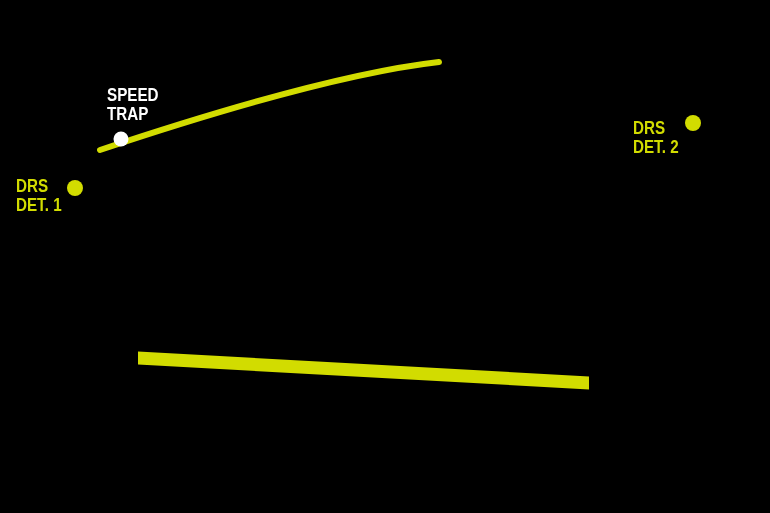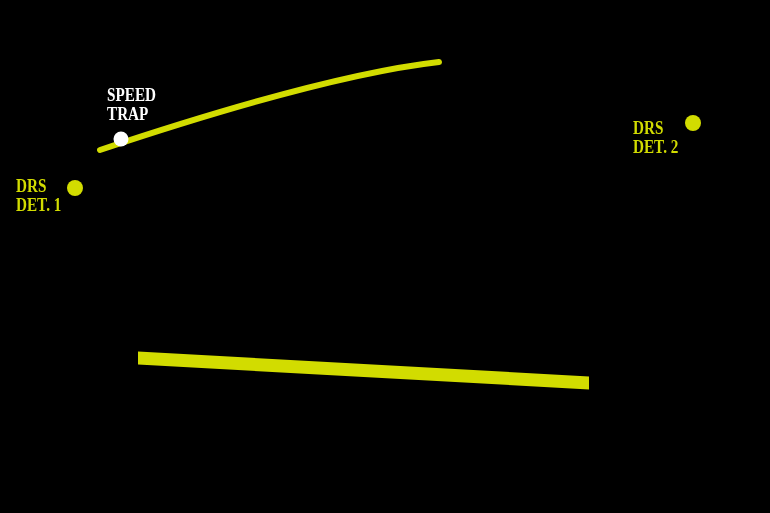--- a/index.html
+++ b/index.html
@@ -6,21 +6,21 @@
     margin: 0;
     padding: 0;
     background: #000000;
   }
   .canvas {
     position: relative;
     width: 770px;
     height: 513px;
     background: #000000;
     overflow: hidden;
-    font-family: Liberation Serif, serif;
+    font-family: Liberation Sans, sans-serif;
   }
   .canvas svg {
     position: absolute;
     left: 0;
     top: 0;
   }
   .label {
     position: absolute;
     font-weight: 700;
     font-size: 19px;

